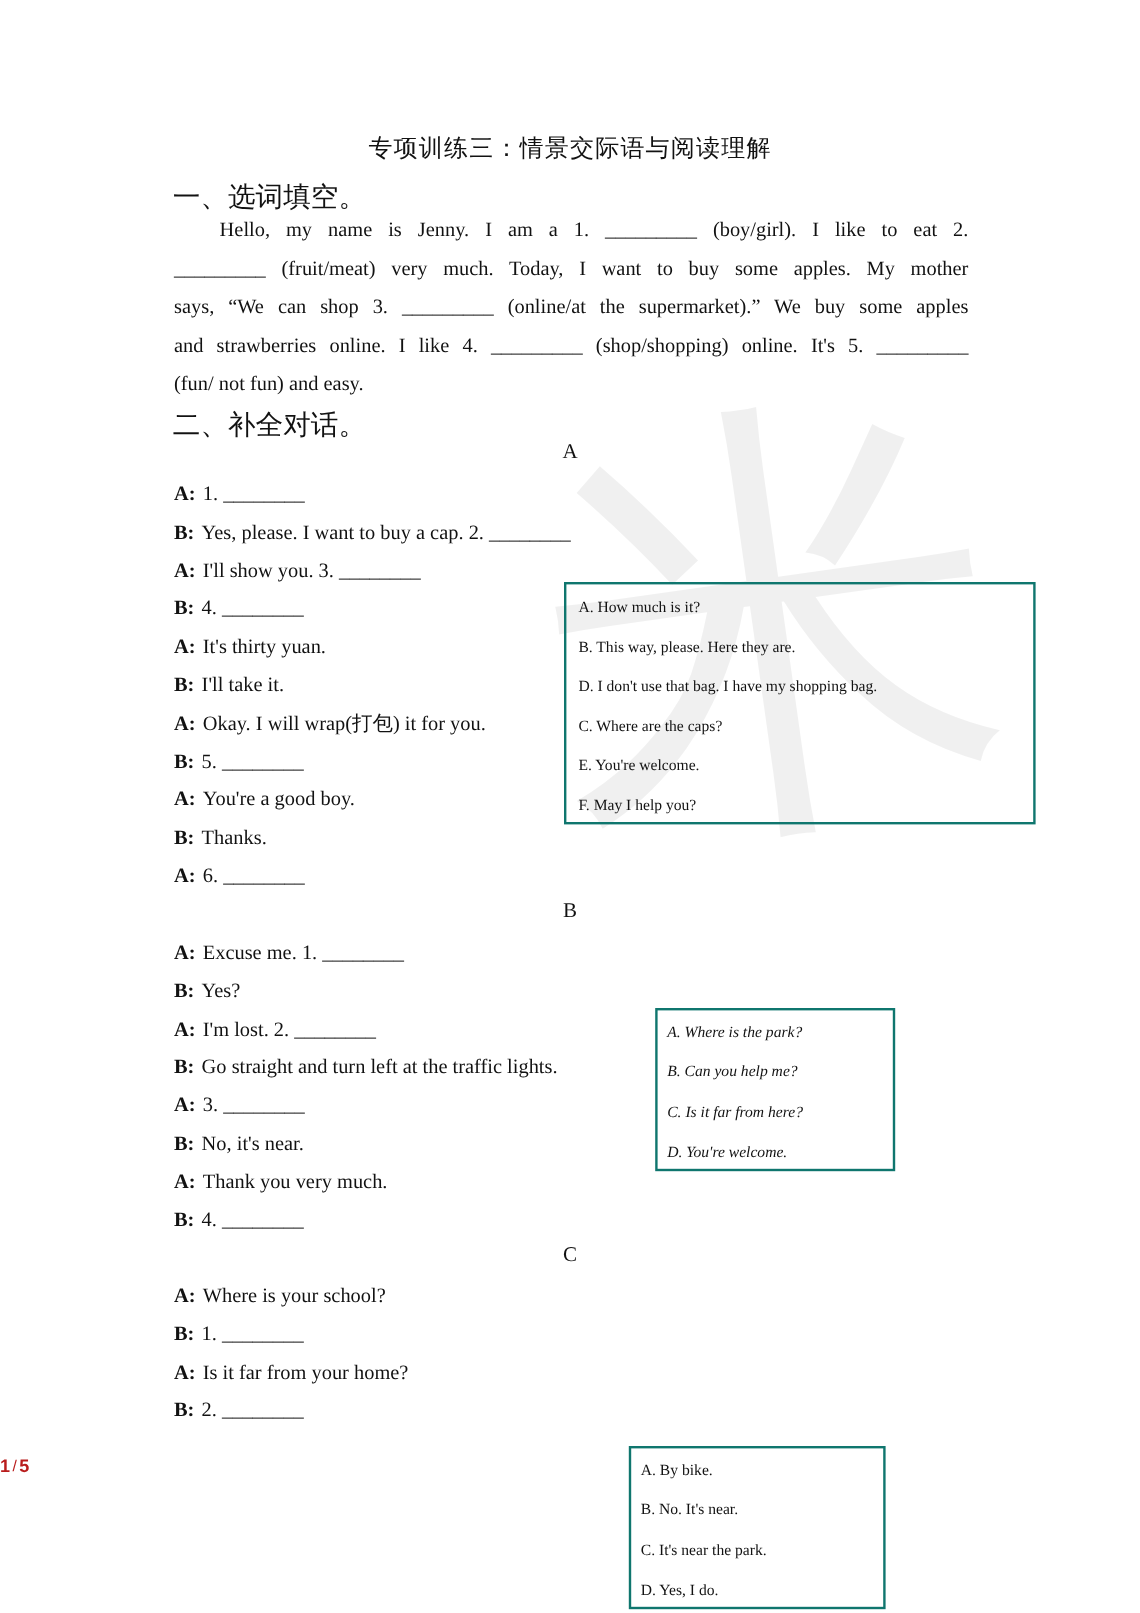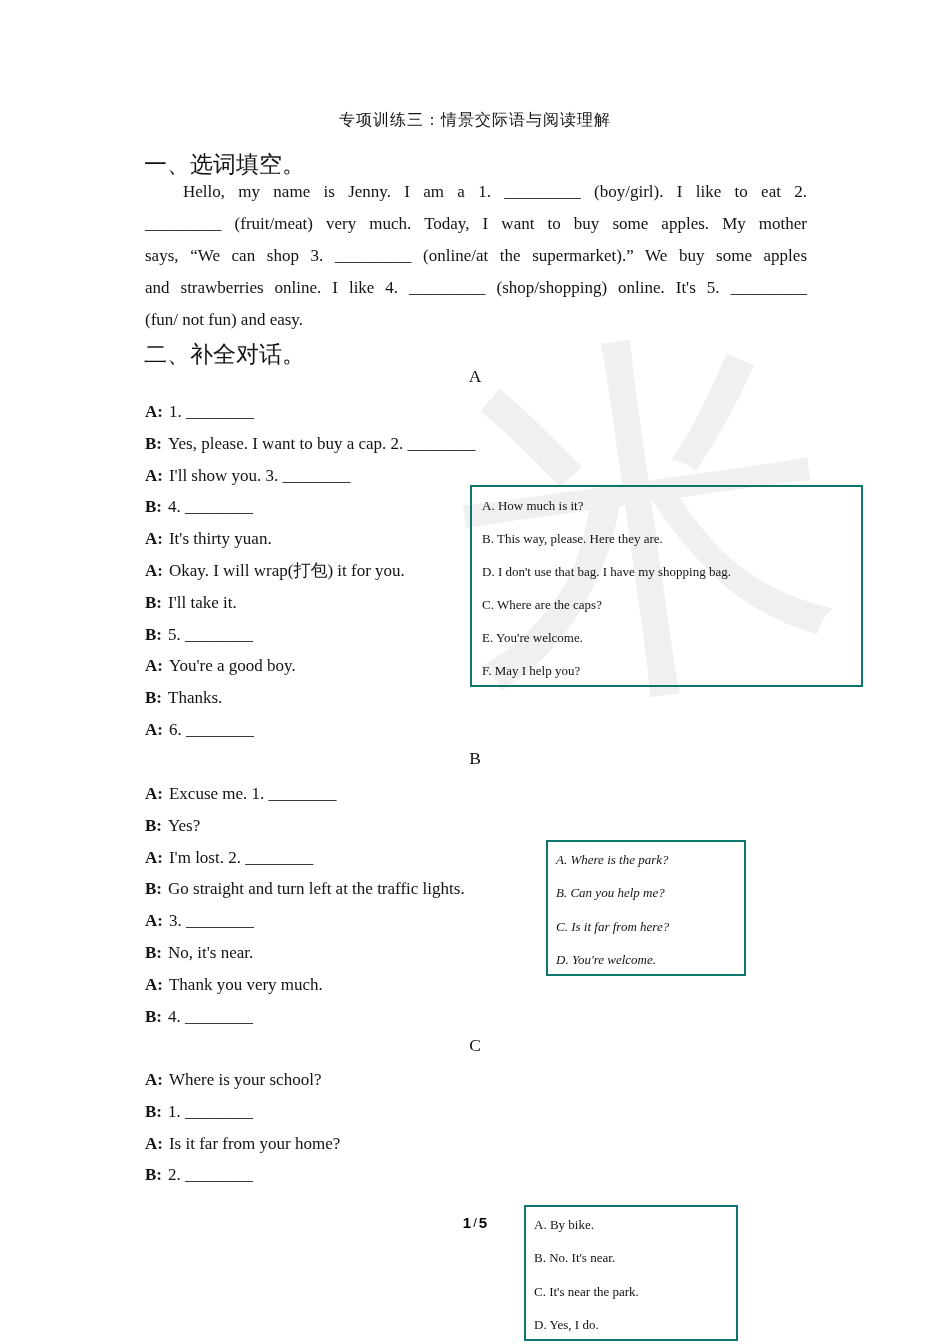--- a/index.html
+++ b/index.html
@@ -9,21 +9,21 @@
     overflow:hidden;
   }
   .watermark {
     position:absolute; left:455px; top:330px; z-index:0;
     font-size:380px; line-height:1; color:#000000; opacity:0.055;
     transform:rotate(-8deg); font-family:"DejaVu Serif",serif;
     user-select:none; pointer-events:none;
   }
   .title {
     position:absolute; top:110px; left:0; width:100%; z-index:1;
-    text-align:center; font-size:16px; font-weight:normal; margin:0;
+    text-align:center; font-size:20px; font-weight:normal; margin:0;
     letter-spacing:1px;
   }
   .sec-heading {
     position:absolute; left:144px; z-index:1; font-size:23px;
   }
   .heading-one { top:149px; }
   .heading-two { top:339px; }
   .para {
     position:absolute; left:145px; top:176px; width:662px; z-index:1;
     font-size:17px; line-height:32px;
@@ -50,22 +50,22 @@
     position:absolute; z-index:1; box-sizing:border-box;
     border:2px solid #0f766e; background:transparent;
     font-size:13px;
   }
   .box-a { left:470px; top:485px; width:393px; height:202px; padding:2px 8px 0 10px; line-height:33px; }
   .box-b { left:546px; top:840px; width:200px; height:136px; padding:1px 6px 0 8px; line-height:33.4px;font-style:italic; }
   .box-c { left:524px; top:1161px; width:214px; height:136px; padding:1px 6px 0 8px; line-height:33.4px;margin-top:44px; }
   .opt { white-space:nowrap; }
   .footer {
     position:absolute; top:1214px; left:0; width:100%; z-index:1;
-    text-align:center; font-family:"Liberation Sans","DejaVu Sans",sans-serif;
-    font-size:15px; font-weight:bold; color:#000000;
+    text-align:left; font-family:"Liberation Sans","DejaVu Sans",sans-serif;
+    font-size:15px; font-weight:bold; color:#b91c1c;
   }
   .footer .sep { font-weight:normal; font-size:13px; padding:0 2px; position:relative; top:-1px; }
 </style>
 </head>
 <body>
 
 <div class="page">
 
   <div class="watermark">米</div>
 
@@ -84,22 +84,22 @@
   <div class="sec-heading heading-two">二、补全对话。</div>
 
   <div class="group-label label-a">A</div>
 
   <div class="dialog dialog-a">
     <div class="dline"><b>A:</b><span>1. ________</span></div>
     <div class="dline"><b>B:</b><span>Yes, please. I want to buy a cap. 2. ________</span></div>
     <div class="dline"><b>A:</b><span>I'll show you. 3. ________</span></div>
     <div class="dline"><b>B:</b><span>4. ________</span></div>
     <div class="dline"><b>A:</b><span>It's thirty yuan.</span></div>
+    <div class="dline"><b>B:</b><span>I'll take it.</span></div>
     <div class="dline"><b>A:</b><span>Okay. I will wrap(打包) it for you.</span></div>
-    <div class="dline"><b>B:</b><span>I'll take it.</span></div>
     <div class="dline"><b>B:</b><span>5. ________</span></div>
     <div class="dline"><b>A:</b><span>You're a good boy.</span></div>
     <div class="dline"><b>B:</b><span>Thanks.</span></div>
     <div class="dline"><b>A:</b><span>6. ________</span></div>
   </div>
 
   <div class="optbox box-a">
     <div class="opt">A. How much is it?</div>
     <div class="opt">B. This way, please. Here they are.</div>
     <div class="opt">D. I don't use that bag. I have my shopping bag.</div>

